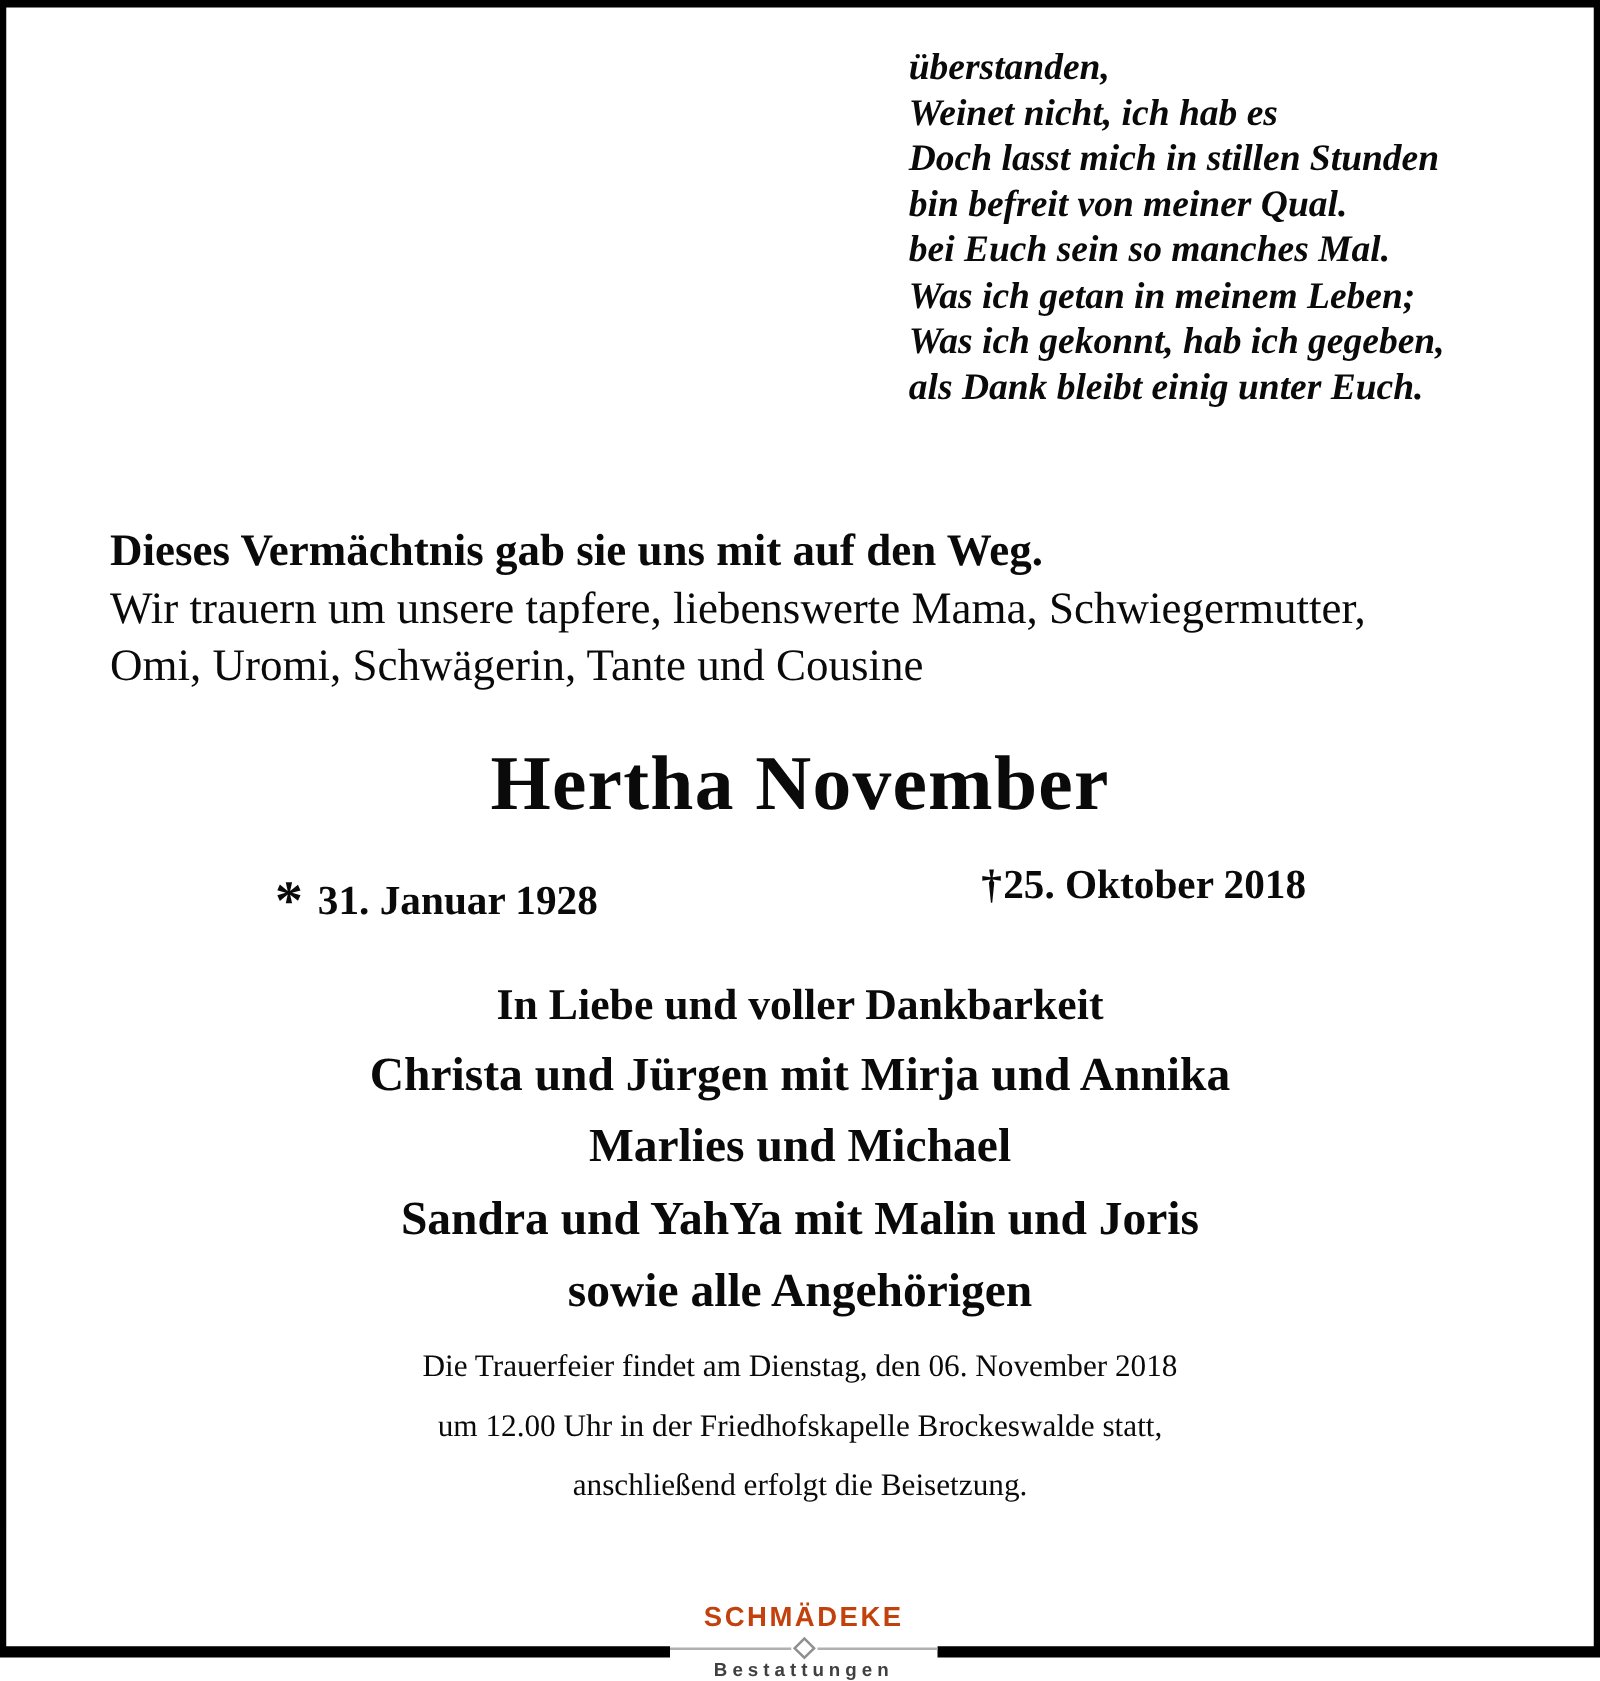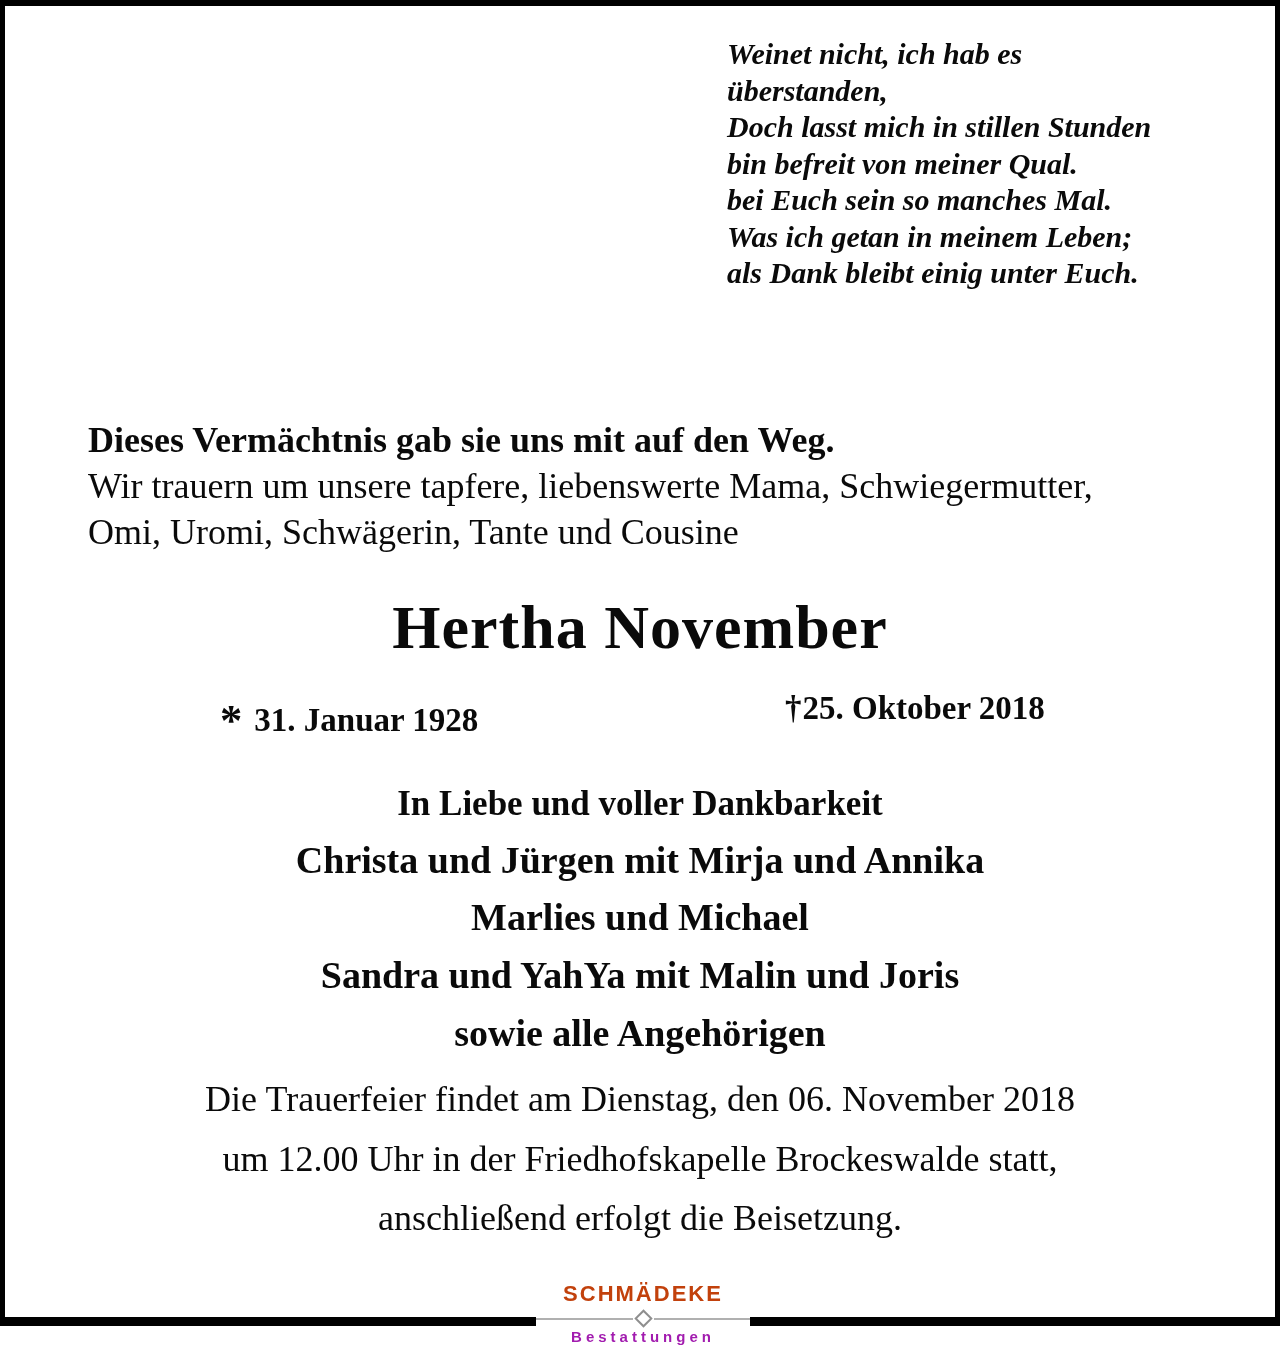--- a/index.html
+++ b/index.html
@@ -90,21 +90,21 @@
   }
   .family p { margin: 0 0 16px 0; line-height: 1.1; white-space: nowrap; }
   .family-intro { font-size: 35px; font-weight: 700; }
   .family-name { font-size: 38px; font-weight: 700; }
   .funeral {
     position: absolute;
     left: 0;
     top: 1080px;
     width: 100%;
     text-align: center;
-    font-size: 36px;
+    font-size: 25px;
     z-index: 2;
   }
   .funeral p { margin: 0 0 20px 0; line-height: 1.1; white-space: nowrap; }
   .logo {
     position: absolute;
     left: 536px;
     top: 1271px;
     width: 214px;
     height: 74px;
     background: #ffffff;
@@ -134,36 +134,37 @@
     border: 2px solid #8f8f8f;
     background: #ffffff;
     transform: rotate(45deg);
     margin: 0 4px;
     flex: 0 0 auto;
   }
   .logo-sub {
     font-size: 15px;
     font-weight: 700;
     letter-spacing: 4px;
-    color: #a21caf;
+    color: #404040;
     margin-top: 3px;
   }
 </style>
 </head>
 <body>
 
 <div class="frame"></div>
 
 <div class="poem">
+  <span class="poem-line">überstanden,</span>
   <span class="poem-line">Weinet nicht, ich hab es</span>
-  <span class="poem-line">überstanden,</span>
   <span class="poem-line">Doch lasst mich in stillen Stunden</span>
   <span class="poem-line">bin befreit von meiner Qual.</span>
   <span class="poem-line">bei Euch sein so manches Mal.</span>
   <span class="poem-line">Was ich getan in meinem Leben;</span>
+  <span class="poem-line">Was ich gekonnt, hab ich gegeben,</span>
   <span class="poem-line">als Dank bleibt einig unter Euch.</span>
 </div>
 
 <div class="intro">
   <p class="legacy">Dieses Vermächtnis gab sie uns mit auf den Weg.</p>
   <p>Wir trauern um unsere tapfere, liebenswerte Mama, Schwiegermutter,</p>
   <p>Omi, Uromi, Schwägerin, Tante und Cousine</p>
 </div>
 
 <h1 class="name">Hertha November</h1>

